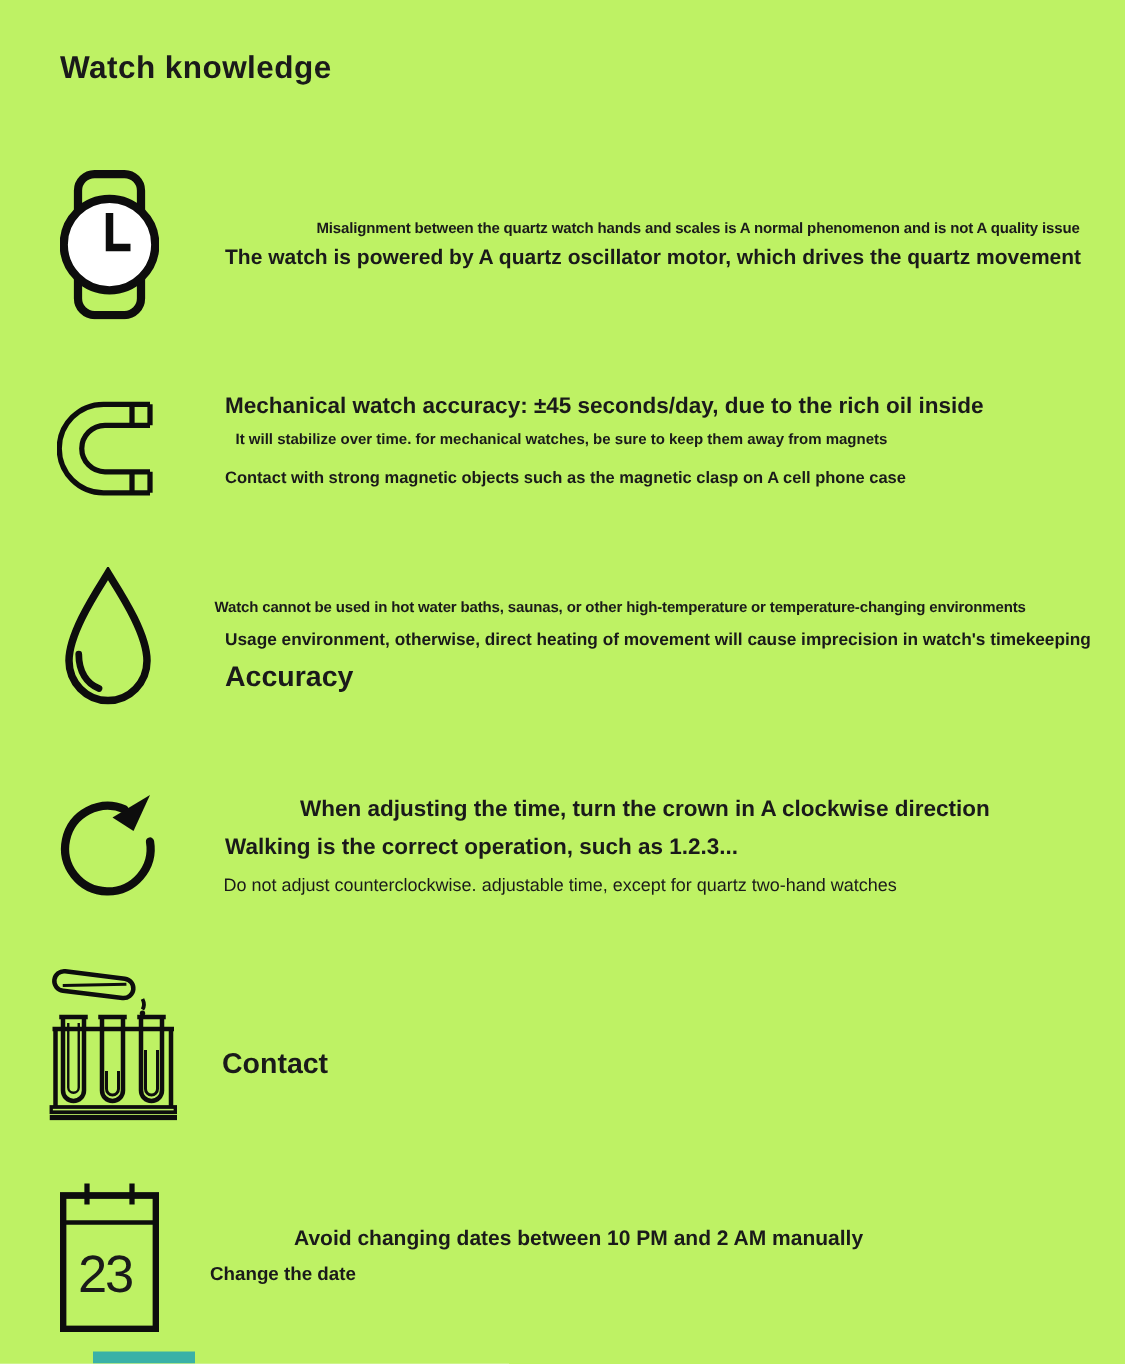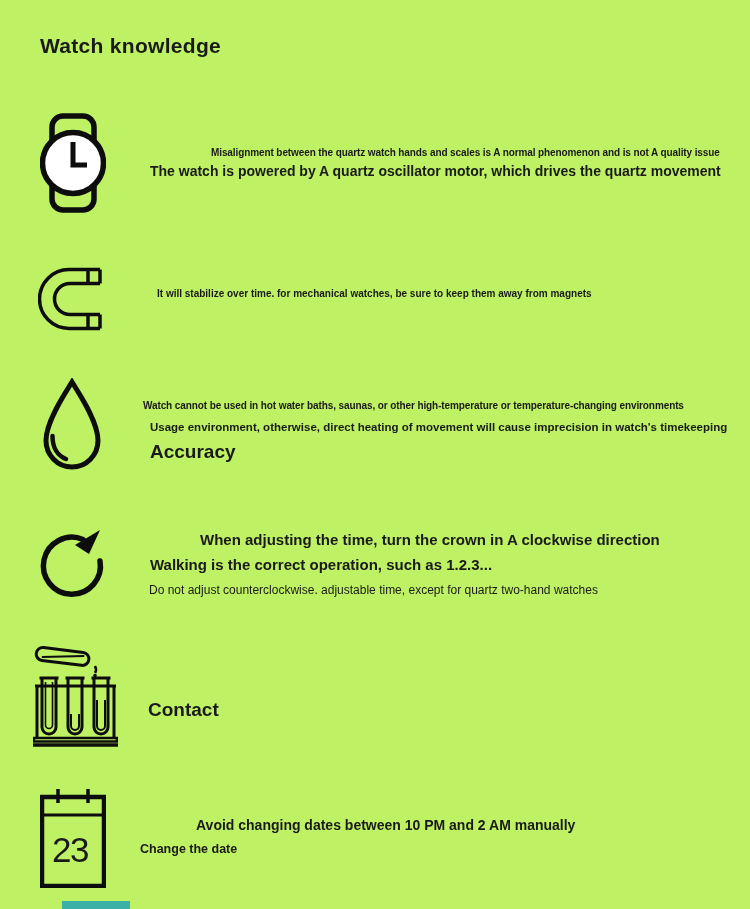--- a/index.html
+++ b/index.html
@@ -71,21 +71,23 @@
   <div class="icon ic-magnet">
     <svg width="72" height="66" viewBox="0 0 72 66" stroke="#0d0d0d" fill="none" stroke-width="3.5">
       <path d="M62 3.5 H31 A29.5 29.5 0 0 0 31 62.5 H62"></path>
       <path d="M62 17.5 H32 A15.5 15.5 0 0 0 32 48.5 H62"></path>
       <line x1="62" y1="3.5" x2="62" y2="17.5"></line>
       <line x1="62" y1="48.5" x2="62" y2="62.5"></line>
       <line x1="50" y1="3.5" x2="50" y2="17.5"></line>
       <line x1="50" y1="48.5" x2="50" y2="62.5"></line>
     </svg>
   </div>
+  <div class="ln b s1l0">Mechanical watch accuracy: ±45 seconds/day, due to the rich oil inside</div>
   <div class="ln b s1l1">It will stabilize over time. for mechanical watches, be sure to keep them away from magnets</div>
+  <div class="ln b s1l2">Contact with strong magnetic objects such as the magnetic clasp on A cell phone case</div>
 
   <div class="icon ic-drop">
     <svg width="68" height="97" viewBox="0 0 68 97" stroke="#0d0d0d" fill="none">
       <path d="M34 4 C28 14 8 43 8 62.5 C8 77 19.5 89 34 89 C48.5 89 60 77 60 62.5 C60 43 40 14 34 4 Z" stroke-width="5"></path>
       <path d="M14.5 58 C14.5 70 20 78 28 81" stroke-width="4.5" stroke-linecap="round"></path>
     </svg>
   </div>
   <div class="ln b s2l1">Usage environment, otherwise, direct heating of movement will cause imprecision in watch's timekeeping</div>
   <div class="ln b s2l0">Watch cannot be used in hot water baths, saunas, or other high-temperature or temperature-changing environments</div>
   <div class="ln b s2l2">Accuracy</div>

